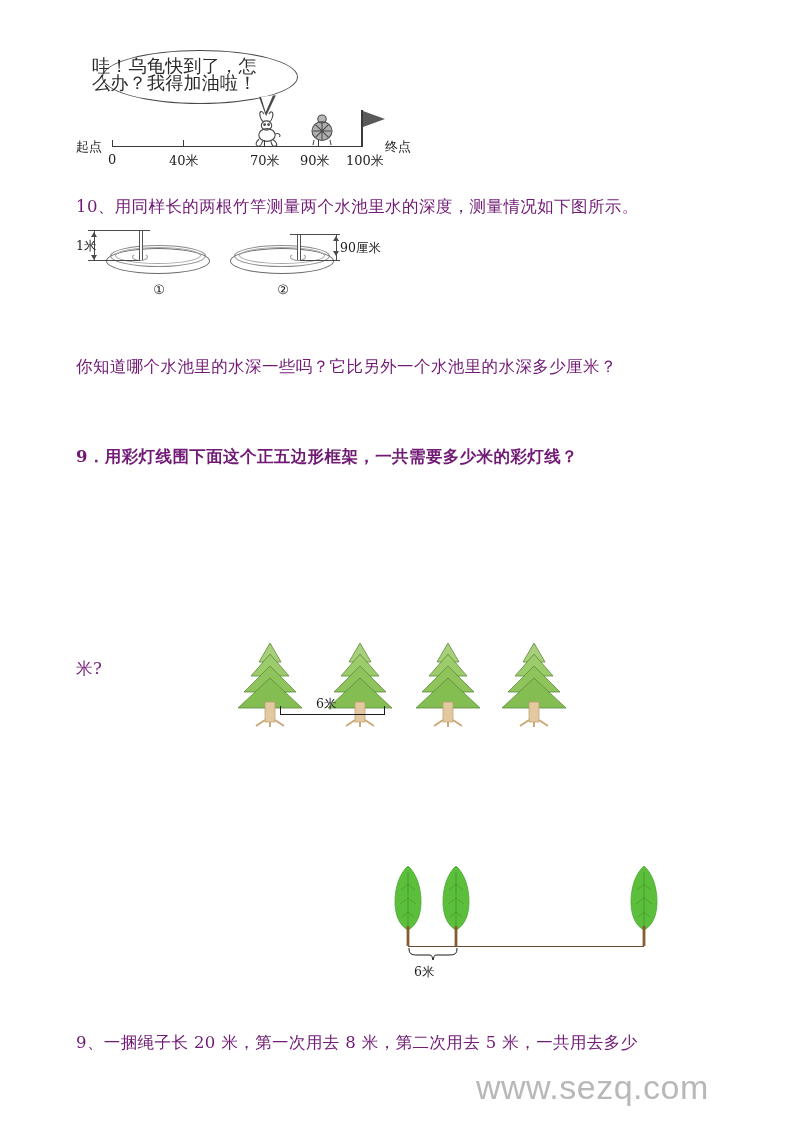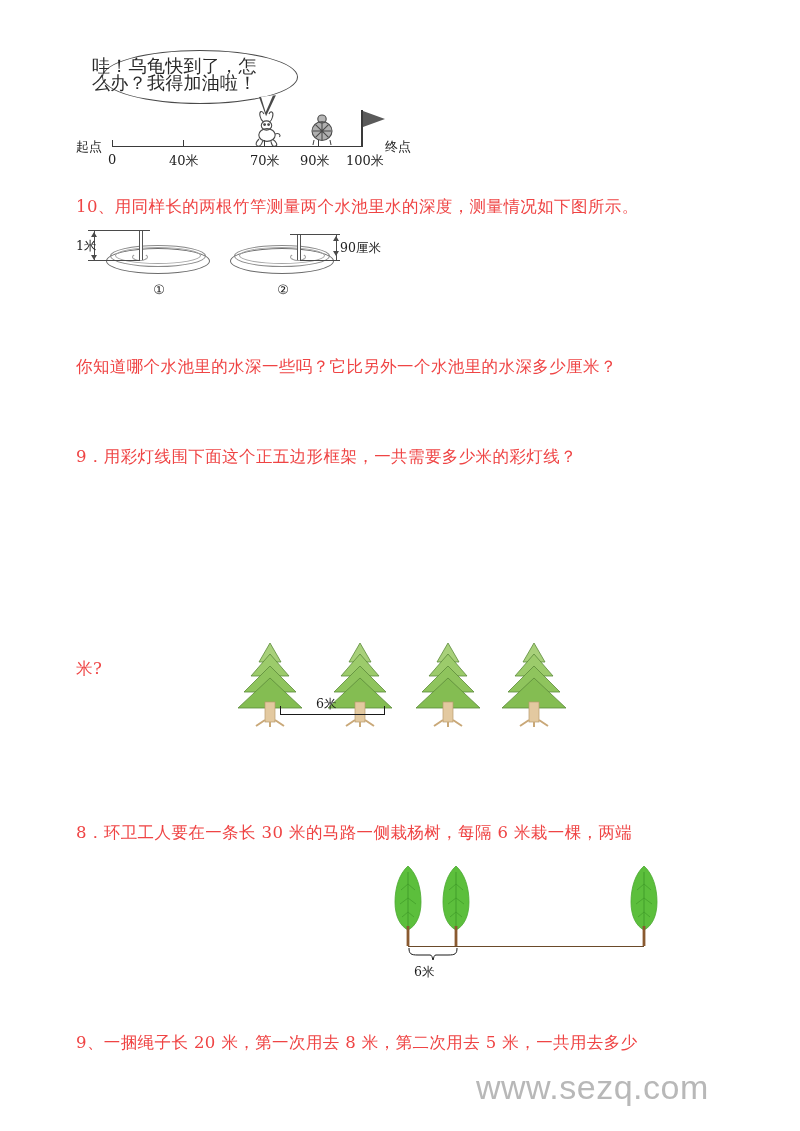--- a/index.html
+++ b/index.html
@@ -16,21 +16,21 @@
     font-family: "DejaVu Serif", "Liberation Serif", serif;
     color: #1a1a1a;
   }
 
   
   .qline {
     position: absolute;
     font-family: "DejaVu Serif", "Liberation Serif", serif;
     font-size: 16.5px;
     letter-spacing: 0.4px;
-    color: #ef4444;
+    color: #701a75;
     white-space: nowrap;
   }
 
   
   .race {
     position: absolute;
     left: 78px;
     top: 48px;
     width: 320px;
     height: 130px;
@@ -441,21 +441,21 @@
     <div class="dimbar" style="left:222px; top:28px; width:40px;"></div>
     <div class="dimline" style="left:258px; top:2px; height:26px;"></div>
     <div class="arrowup" style="left:255px; top:4px;"></div>
     <div class="arrowdown" style="left:255px; top:19px;"></div>
     <div class="meas-label" style="left:262px; top:8px;">90厘米</div>
     <div class="pool-index" style="left:190px; top:50px;">②</div>
   </div>
 
   <div class="qline" style="left:76px; top:320px;margin-top:36px;">你知道哪个水池里的水深一些吗？它比另外一个水池里的水深多少厘米？</div>
 
-  <div class="qline" style="left:76px; top:446px;">9．用彩灯线围下面这个正五边形框架，一共需要多少米的彩灯线？</div>
+  <div class="qline" style="left:76px; top:446px;font-weight:bold;">9．用彩灯线围下面这个正五边形框架，一共需要多少米的彩灯线？</div>
 
 
   <div class="qline" style="left:76px; top:658px;">米?</div>
 
   <div class="pines">
     <div class="pine" style="left:0px; top:0px;">
       <svg width="76" height="88" viewBox="0 0 76 88">
         <g stroke="#5c8a3a" stroke-width="0.8">
           <polygon points="38,3 27,22 49,22" fill="#a8d07a"></polygon>
           <polygon points="38,14 19,36 57,36" fill="#9ccb6b"></polygon>
@@ -502,21 +502,20 @@
         <path d="M33 80 L24 86 M43 80 L52 86 M38 82 L38 87" stroke="#c9a878" stroke-width="2" fill="none"></path>
       </svg>
     </div>
 
     <div class="pine-meas-line"></div>
     <div class="pine-meas-cap-l" style="left:48px;"></div>
     <div class="pine-meas-cap-r" style="left:152px;"></div>
     <div class="pine-meas-label">6米</div>
   </div>
 
-  <div class="qline" style="left:76px; top:822px;">8．环卫工人要在一条长 30 米的马路一侧栽杨树，每隔 6 米栽一棵，两端</div>
 
   <div class="poplars">
     <div class="poplar" style="left:16px; top:0px;">
       <svg width="36" height="82" viewBox="0 0 36 82">
         <path d="M18 2 C27 10 31 24 31 38 C31 52 26 62 18 66 C10 62 5 52 5 38 C5 24 9 10 18 2 Z" fill="#5cbf3c" stroke="#4aa830" stroke-width="0.8"></path>
         <path d="M18 8 L18 64" stroke="#3f9b28" stroke-width="0.9" fill="none"></path>
         <path d="M18 20 L11 26 M18 20 L25 26 M18 34 L10 40 M18 34 L26 40 M18 48 L12 53 M18 48 L24 53" stroke="#3f9b28" stroke-width="0.7" fill="none"></path>
         <rect x="16.6" y="62" width="2.8" height="20" fill="#8a5a30"></rect>
       </svg>
     </div>

